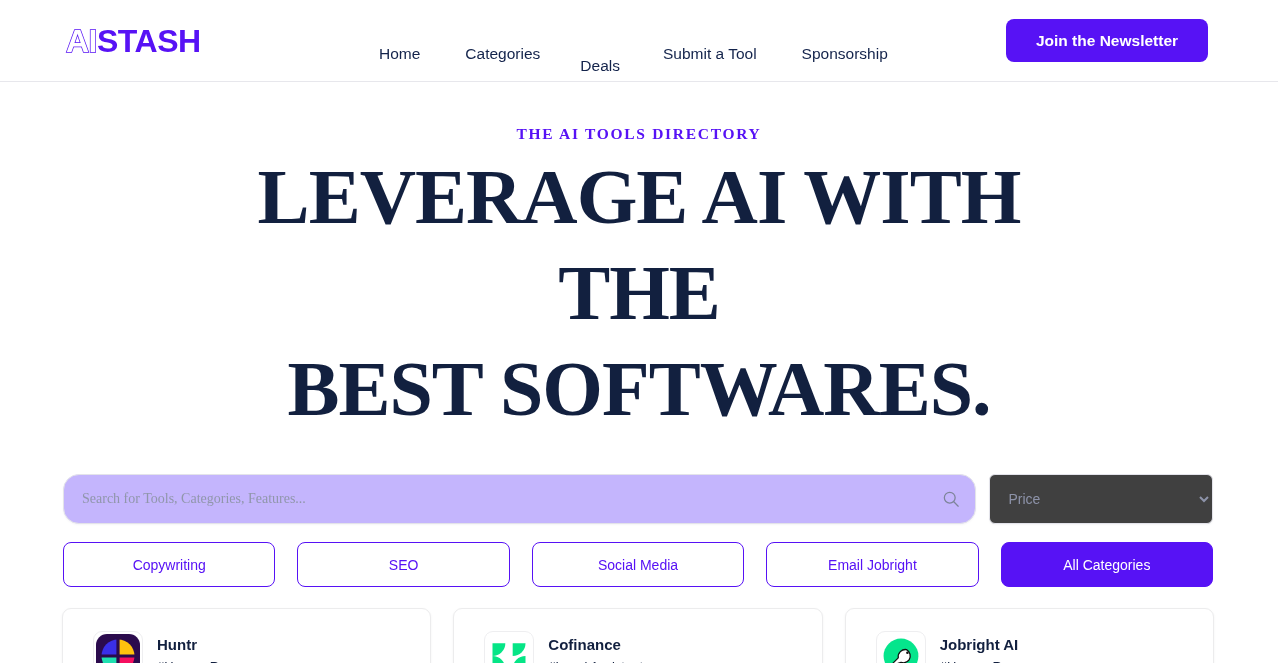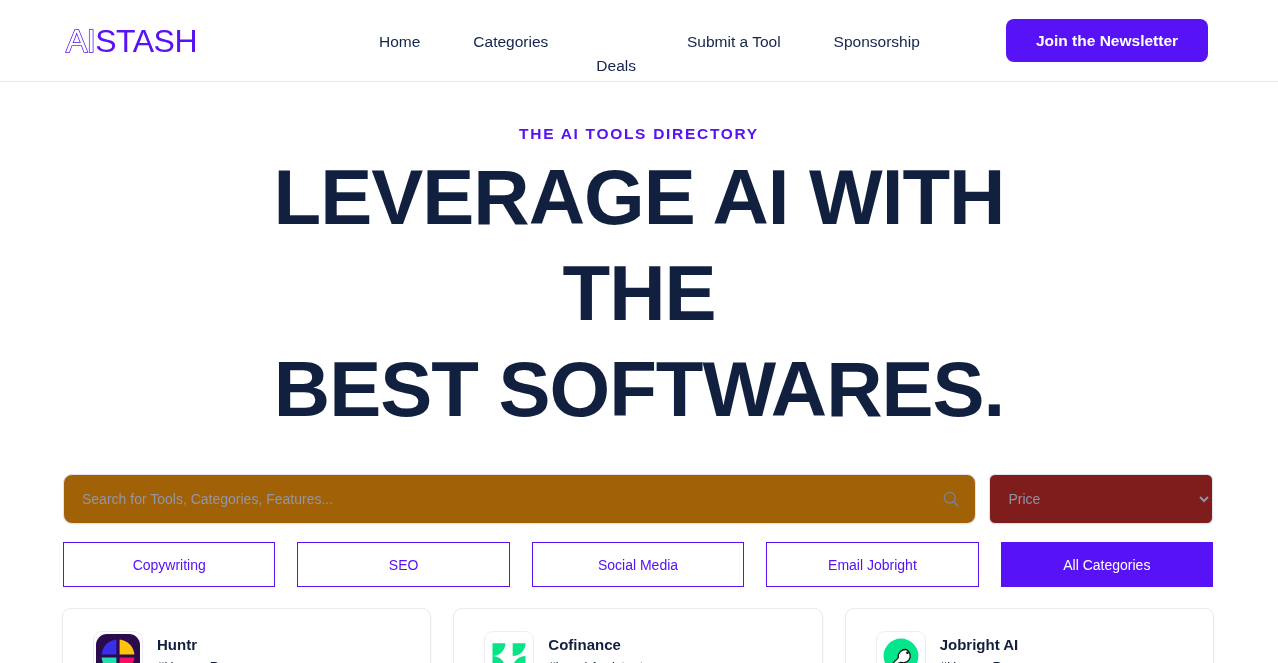--- a/index.html
+++ b/index.html
@@ -18,39 +18,40 @@
     border-bottom: 1px solid #e7e7ec;
     display: flex;
     align-items: center;
     position: relative;
   }
   .logo {
     position: absolute;
     left: 66px;
     top: 22px;
     font-size: 32px;
-    font-weight: 400;
+    font-weight: 700;
     letter-spacing: -0.5px;
     line-height: 38px;
     white-space: nowrap;
     text-align: right;
   }
   .logo .ai {
     color: #ffffff;
     -webkit-text-stroke: 1.5px #5712F5;
     paint-order: stroke fill;
   }
   .logo .stash { color: #5712F5; }
 
   .nav {
     position: absolute;
     left: 379px;
     top: 31px;
     display: flex;
-    gap: 8px;
+    align-items: center;
+    gap: 0px;
   }
   .nav a {
     color: #13234b;
     font-size: 15.5px;
     text-decoration: none;
     padding: 0 32px 0 0;
     line-height: 21px;
     white-space: nowrap;
   }
   .nav a:first-child { padding-right: 45px; }
@@ -69,21 +70,21 @@
     color: #ffffff;
     font-size: 15.5px;
     font-weight: 700;
     border: none;
     border-radius: 8px;
     cursor: pointer;
     font-family: "Liberation Sans", sans-serif;
   }
 
   
-  .hero { width: 100%; text-align: center; }
+  .hero { width: 100%; text-align: center; font-family: Liberation Serif, serif; }
   .eyebrow {
     margin-top: 43px;
     color: #5712F5;
     font-size: 15.5px;
     font-weight: 700;
     letter-spacing: 1.7px;
   }
   .headline {
     margin-top: 6px;
     color: #12203f;
@@ -104,44 +105,44 @@
   }
   .search-wrap {
     position: relative;
     width: 920px;
     height: 50px;
   }
   .search-input {
     width: 100%;
     height: 100%;
     border: 1px solid #e3e3ea;
-    border-radius: 9px;
-    background: #a16207;
+    border-radius: 16px;
+    background: #c4b5fd;
     padding: 0 46px 0 18px;
     font-size: 14px;
     color: #13234b;
-    font-family: Liberation Sans, sans-serif;
+    font-family: Liberation Serif, serif;
     outline: none;
     box-shadow: 0 1px 2px rgba(16,24,40,0.04);
   }
   .search-input::placeholder { color: #9096ab; }
   .search-icon {
     position: absolute;
     right: 16px;
     top: 50%;
     transform: translateY(-50%);
     width: 18px; height: 18px;
     pointer-events: none;
   }
   .price-select {
     width: 225px;
     height: 50px;
     border: 1px solid #e3e3ea;
     border-radius: 6px;
-    background: #7f1d1d;
+    background: #404040;
     color: #8d93a9;
     font-size: 14px;
     padding: 0 14px;
     font-family: "Liberation Sans", sans-serif;
     outline: none;
     box-shadow: 0 1px 2px rgba(16,24,40,0.04);
   }
 
   
   .chips {
@@ -149,21 +150,21 @@
     left: 63px;
     top: 542px;
     width: 1150px;
     display: flex;
     gap: 22px;
   }
   .chip {
     flex: 1;
     height: 45px;
     border: 1px solid #5712F5;
-    border-radius: 0;
+    border-radius: 8px;
     background: #ffffff;
     color: #5712F5;
     font-size: 14px;
     font-family: "Liberation Sans", sans-serif;
     cursor: pointer;
     display: flex;
     align-items: center;
     justify-content: center;
     white-space: nowrap;
   }

